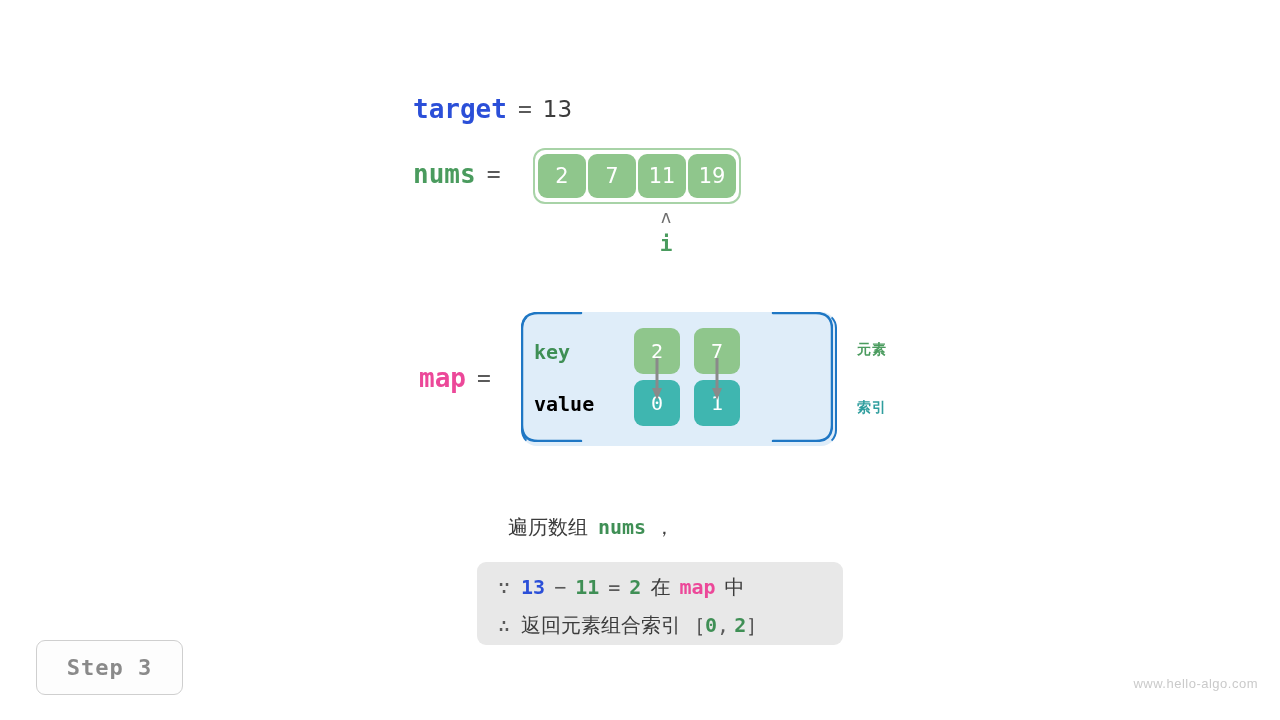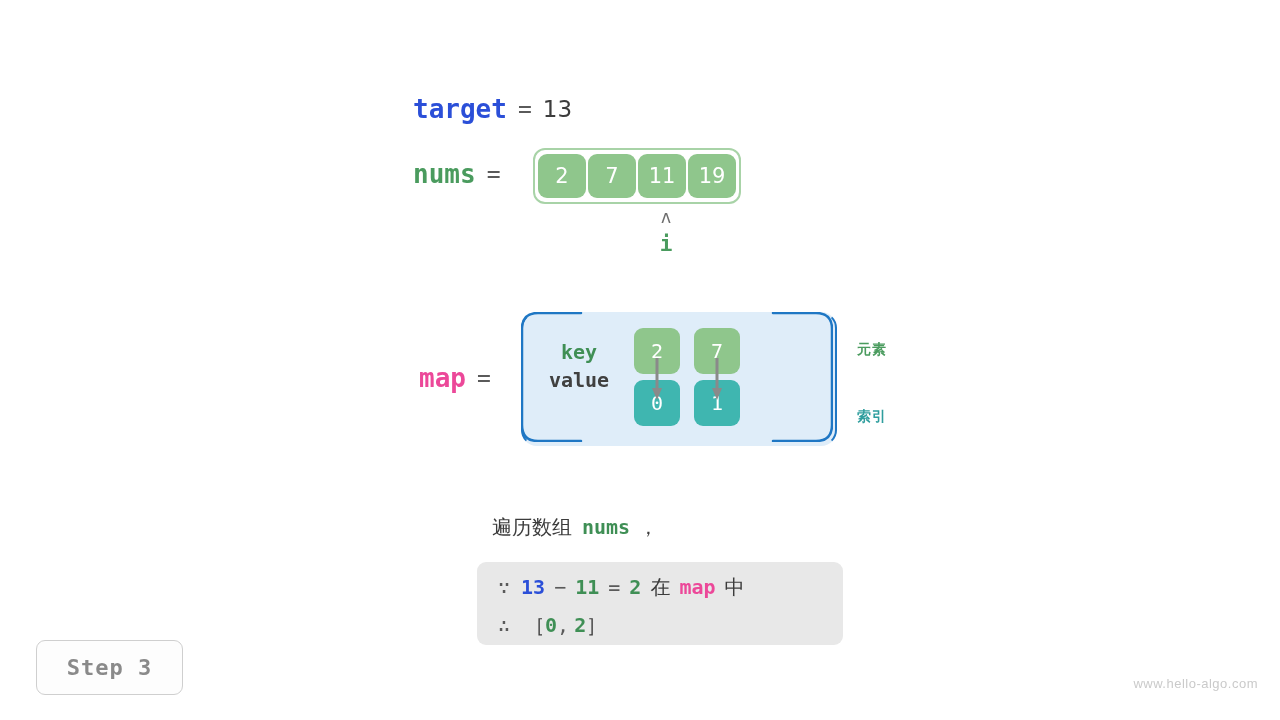--- a/index.html
+++ b/index.html
@@ -127,24 +127,24 @@
     width: 312px;
     height: 130px;
     pointer-events: none;
   }
   .map-row-label {
     position: absolute;
     font-family: "DejaVu Sans Mono", monospace;
     font-size: 20px;
     font-weight: bold;
     width: 90px;
-    text-align: center;
+    text-align: left;
   }
   #map-key-label   { left: 534px; top: 340px; color: #3f8f55; }
-  #map-value-label { left: 534px; top: 368px; color: #404040; }
+  #map-value-label { left: 534px; top: 392px; color: #000000; }
 
   .map-cell {
     position: absolute;
     width: 46px;
     height: 46px;
     border-radius: 9px;
     display: flex;
     align-items: center;
     justify-content: center;
     color: #ffffff;
@@ -161,26 +161,26 @@
   }
 
   .side-label {
     position: absolute;
     font-family: "DejaVu Sans", sans-serif;
     font-size: 14px;
     font-weight: bold;
     letter-spacing: 1px;
   }
   #side-label-element { left: 857px; top: 341px; color: #4a9b5e; }
-  #side-label-index   { left: 857px; top: 408px; color: #2f9e9e; }
+  #side-label-index   { left: 857px; top: 399px; color: #2f9e9e; }
 
   
   #caption-line {
     position: absolute;
-    left: 492px;
+    left: 508px;
     top: 514px;
     font-family: "DejaVu Sans", sans-serif;
     font-size: 20px;
     color: #3c3c3c;
     white-space: pre;
     display: flex;
     align-items: baseline;
   }
   .code-green {
     font-family: "DejaVu Sans Mono", monospace;
@@ -331,20 +331,21 @@
   <span class="cjk">在</span>
   <span style="width:9px;"></span>
   <span class="tok tok-blue-lite">map</span>
   <span style="width:9px;"></span>
   <span class="cjk">中</span>
 </div>
 
 <div class="concl-line" id="concl-line-2">
   <span class="tok tok-gray">∴</span>
   <span style="width:11px;"></span>
+  <span class="cjk">返回元素组合索引</span>
   <span style="width:4px;"></span>
   <span class="cjk">［</span>
   <span class="tok tok-green">0</span>
   <span class="tok tok-gray">,</span>
   <span style="width:5px;"></span>
   <span class="tok tok-green">2</span>
   <span class="cjk">］</span>
 </div>
 
 <div id="step-badge">

